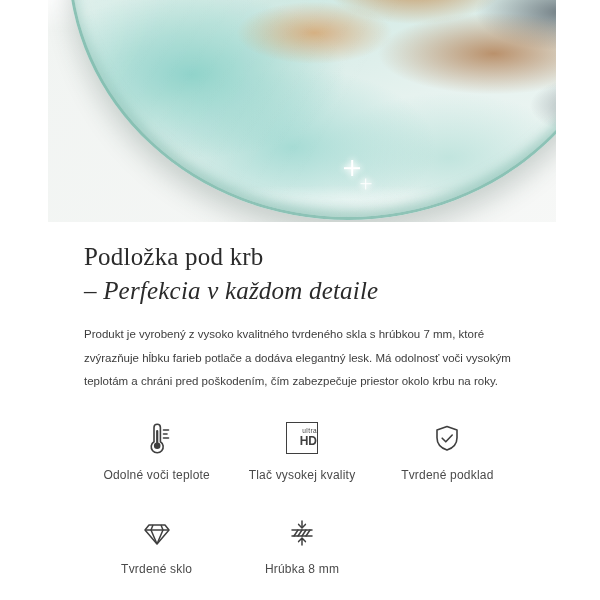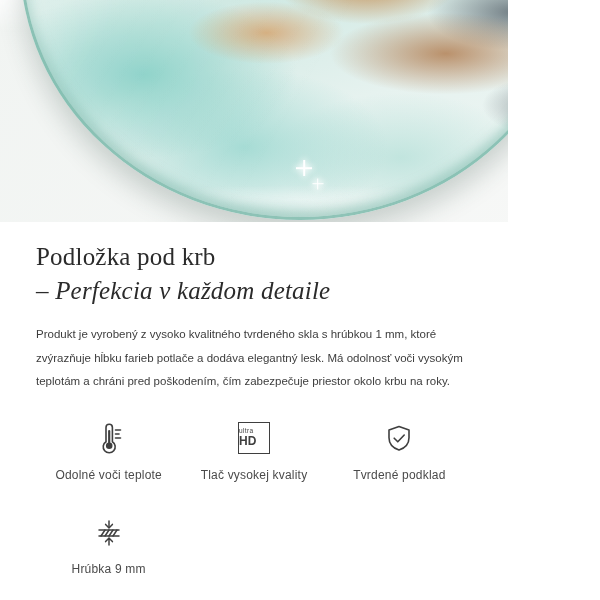--- a/index.html
+++ b/index.html
@@ -12,20 +12,21 @@
     background: #ffffff;
     font-family: "Liberation Sans", sans-serif;
     overflow: hidden;
   }
   .page {
     position: relative;
     width: 508px;
     height: 600px;
     background: #ffffff;
     overflow: hidden;
+    margin-left: 48px;
   }
 
   
   .hero {
     position: relative;
     width: 600px;
     height: 222px;
     overflow: hidden;
     background: #ffffff;
   }
@@ -169,21 +170,21 @@
     color: #4a4a4a;
     text-align: center;
     letter-spacing: 0.2px;
   }
   .ultrahd-box {
     width: 30px;
     height: 30px;
     border: 1.6px solid #3f3f3f;
     display: flex;
     flex-direction: column;
-    align-items: flex-start;
+    align-items: flex-end;
     justify-content: center;
     line-height: 1;
   }
   .ultrahd-box .u {
     font-size: 6.5px;
     letter-spacing: 0.4px;
     color: #3f3f3f;
   }
   .ultrahd-box .hd {
     font-size: 12px;
@@ -207,21 +208,21 @@
     <div class="sparkle sp1"></div>
     <div class="sparkle sp2"></div>
   </div>
 
   <div class="content">
     <h1 class="headline">
       <span>Podložka pod krb</span>
       <span class="line2">– Perfekcia v každom detaile</span>
     </h1>
 
-    <p class="paragraph">Produkt je vyrobený z vysoko kvalitného tvrdeného skla s hrúbkou 1 mm, ktoré zvýrazňuje hĺbku farieb potlače a dodáva elegantný lesk. Má odolnosť voči vysokým teplotám a chráni pred poškodením, čím zabezpečuje priestor okolo krbu na roky.</p>
+    <p class="paragraph">Produkt je vyrobený z vysoko kvalitného tvrdeného skla s hrúbkou 7 mm, ktoré zvýrazňuje hĺbku farieb potlače a dodáva elegantný lesk. Má odolnosť voči vysokým teplotám a chráni pred poškodením, čím zabezpečuje priestor okolo krbu na roky.</p>
 
     <div class="features">
 
       <div class="feature">
         <div class="feature-icon">
           <svg width="40" height="40" viewBox="0 0 40 40" fill="none" stroke="#3f3f3f" stroke-width="1.6" stroke-linecap="round">
             <path d="M17 9.5a3.2 3.2 0 0 1 6.4 0v14.2a6 6 0 1 1-6.4 0z"></path>
             <circle cx="20.2" cy="27.8" r="3.3" fill="#3f3f3f" stroke="none"></circle>
             <line x1="20.2" y1="13" x2="20.2" y2="25.6" stroke-width="2.2"></line>
             <line x1="26.5" y1="12" x2="31.5" y2="12"></line>
@@ -245,35 +246,46 @@
       <div class="feature">
         <div class="feature-icon">
           <svg width="40" height="40" viewBox="0 0 40 40" fill="none" stroke="#3f3f3f" stroke-width="1.6" stroke-linejoin="round" stroke-linecap="round">
             <path d="M20 8.5l10 3.6v7.6c0 6.2-4.1 10.3-10 12.4-5.9-2.1-10-6.2-10-12.4v-7.6z"></path>
             <path d="M15.2 20.2l3.6 3.6 6.4-6.8"></path>
           </svg>
         </div>
         <div class="feature-label">Tvrdené podklad</div>
       </div>
 
+      <div class="feature">
+        <div class="feature-icon">
+          <svg width="40" height="40" viewBox="0 0 40 40" fill="none" stroke="#3f3f3f" stroke-width="1.5" stroke-linejoin="round">
+            <path d="M12 13h16l4 5-12 14L8 18z"></path>
+            <path d="M8 18h24"></path>
+            <path d="M16 13l-2 5 6 14"></path>
+            <path d="M24 13l2 5-6 14"></path>
+          </svg>
+        </div>
+        <div class="feature-label">Tvrdené sklo</div>
+      </div>
 
 
       <div class="feature">
         <div class="feature-icon">
           <svg width="40" height="40" viewBox="0 0 40 40" fill="none" stroke="#3f3f3f" stroke-width="1.5" stroke-linecap="round">
             <line x1="20" y1="9" x2="20" y2="15"></line>
             <path d="M16.6 12.4L20 16l3.4-3.6"></path>
             <line x1="10" y1="18" x2="30" y2="18"></line>
             <line x1="10" y1="24" x2="30" y2="24"></line>
             <line x1="12" y1="24" x2="16" y2="18"></line>
             <line x1="16" y1="24" x2="20" y2="18"></line>
             <line x1="20" y1="24" x2="24" y2="18"></line>
             <line x1="24" y1="24" x2="28" y2="18"></line>
             <line x1="20" y1="33" x2="20" y2="27"></line>
             <path d="M16.6 29.6L20 26l3.4 3.6"></path>
           </svg>
         </div>
-        <div class="feature-label">Hrúbka 9 mm</div>
+        <div class="feature-label">Hrúbka 8 mm</div>
       </div>
 
     </div>
   </div>
 </div>
 
 </body></html>

